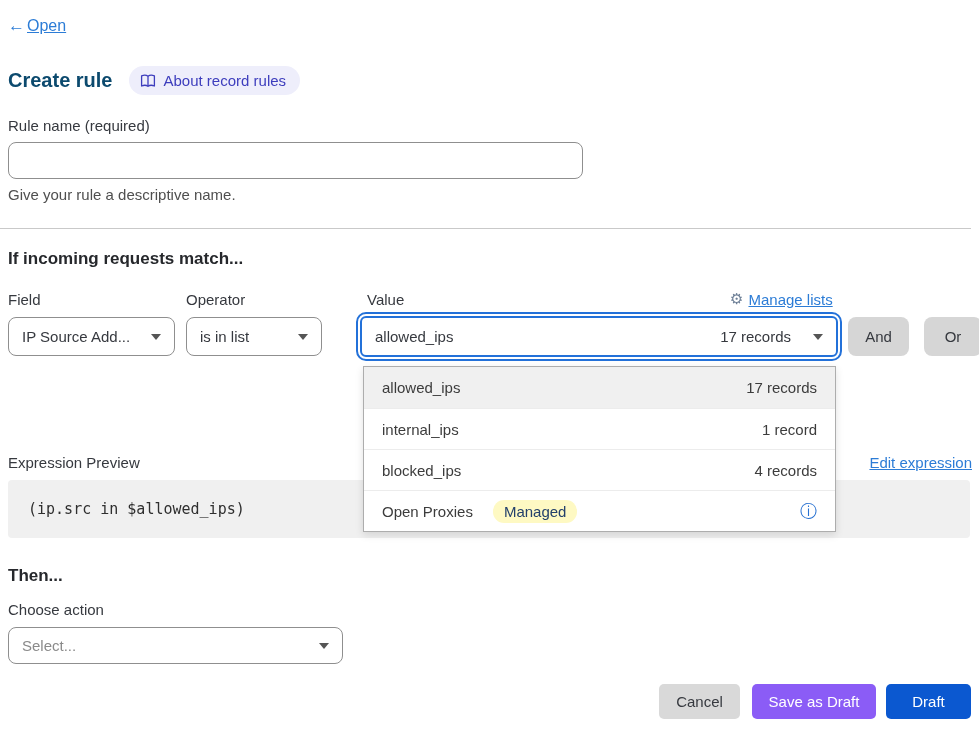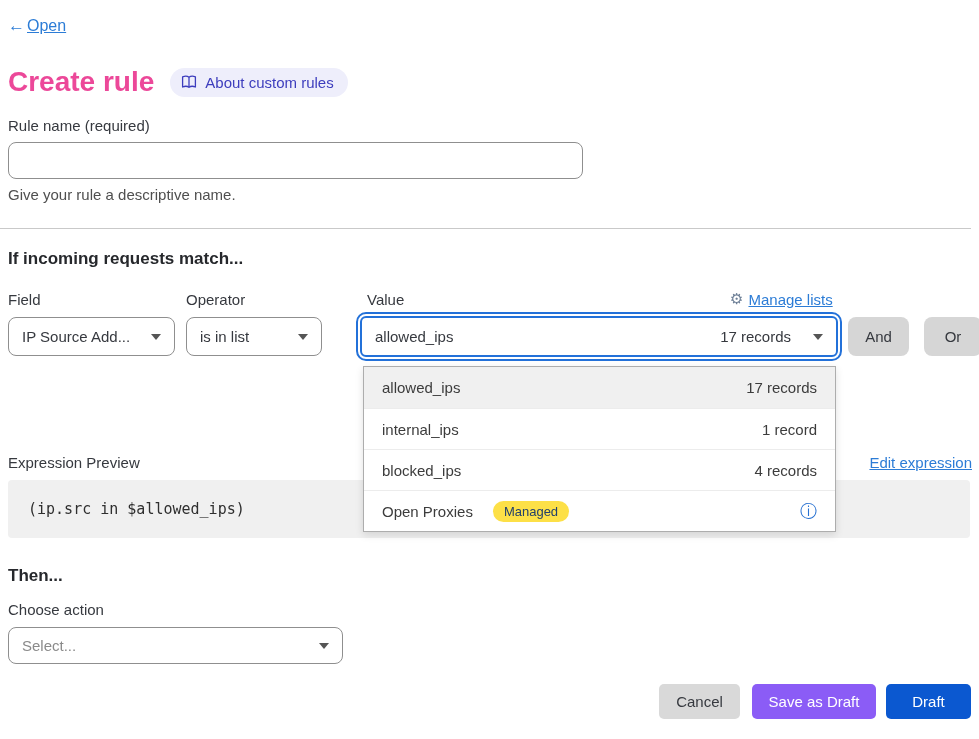--- a/index.html
+++ b/index.html
@@ -7,21 +7,21 @@
   body { font-family:"Liberation Sans","DejaVu Sans",sans-serif; color:#36393f; }
   .stage { position:relative; width:979px; height:739px; background:#fff; overflow:hidden; }
 
   
   .back-link { position:absolute; left:8px; top:16px; font-size:16px; color:#2c7cd6; text-decoration:none; display:flex; align-items:center; gap:2px; cursor:pointer; }
   .back-link .arrow { text-decoration:none; font-size:17px; }
   .back-link .back-text { text-decoration:underline; }
 
   
   .title-row { position:absolute; left:8px; top:66px; display:flex; align-items:center; gap:16px; }
-  .page-title { font-size:28px; font-weight:bold; color:#ec4899; }
+  .page-title { font-size:20px; font-weight:bold; color:#0c4a6e; }
   .about-badge { display:inline-flex; align-items:center; gap:8px; background:#eeeefb; color:#3d3dbd; font-size:15px; padding:6px 14px 6px 11px; border-radius:15px; cursor:pointer; }
   .about-badge svg { display:block; }
 
   
   .form-label { position:absolute; font-size:15px; color:#36393f; }
   .rule-name-input { position:absolute; left:8px; top:142px; width:575px; height:37px; border:1px solid #8f8f8f; border-radius:8px; font-size:15px; padding:0 12px; outline:none; background:#fff; }
   .helper-text { position:absolute; left:8px; top:186px; font-size:15px; color:#4f4f4f; }
 
   .divider { position:absolute; left:0; top:228px; width:971px; height:1px; background:#c9c9c9; }
 
@@ -47,21 +47,21 @@
   .manage-lists { position:absolute; top:290px; left:730px; width:106px; display:flex; align-items:center; gap:5px; font-size:15px; color:#2c7cd6; cursor:pointer; }
   .manage-lists .gear { color:#6d7f96; font-size:15px; text-decoration:none; }
   .manage-lists .ml-text { text-decoration:underline; }
 
   
   .dropdown-panel { position:absolute; left:363px; top:366px; width:473px; background:#fff; border:1px solid #adadad; box-shadow:0 3px 8px rgba(0,0,0,.12); z-index:5; }
   .dd-row { height:41px; display:flex; align-items:center; justify-content:space-between; padding:0 18px; font-size:15px; color:#3c3c3c; cursor:pointer; }
   .dd-row + .dd-row { border-top:1px solid #ececec; }
   .dd-row.selected { background:#f0f0f0; }
   .dd-left { display:flex; align-items:center; gap:20px; }
-  .managed-badge { background:#fde047; color:#23406b; font-size:13px; padding:3px 11px; border-radius:11px; }
+  .managed-badge { background:#fef9c3; color:#23406b; font-size:15px; padding:3px 11px; border-radius:11px; }
   .info-icon { color:#2871d1; font-size:17px; line-height:1; cursor:pointer; }
 
   
   .expr-label { position:absolute; left:8px; top:454px; font-size:15px; color:#36393f; }
   .edit-expression { position:absolute; top:454px; right:7px; font-size:15px; color:#2c7cd6; text-decoration:underline; cursor:pointer; }
   .code-block { position:absolute; left:8px; top:480px; width:962px; height:58px; background:#f0f0f0; border-radius:4px; display:flex; align-items:center; padding:0 20px; }
   .code-text { font-family:"DejaVu Sans Mono","Liberation Mono",monospace; font-size:15px; color:#2f2f2f; }
 
   
   .then-heading { left:8px; top:566px; }
@@ -87,21 +87,21 @@
 
   <div class="title-row">
     <h1 class="page-title">Create rule</h1>
     <span class="about-badge">
       <span>
         <svg width="16" height="14" viewBox="0 0 16 14" fill="none" stroke="#3d3dbd" stroke-width="1.3" stroke-linejoin="round">
           <path d="M8 2.2 C6.5 1 3.4 1 1.6 1.8 V12 C3.4 11.2 6.5 11.2 8 12.3 C9.5 11.2 12.6 11.2 14.4 12 V1.8 C12.6 1 9.5 1 8 2.2 Z"></path>
           <path d="M8 2.2 V12.3"></path>
         </svg>
       </span>
-      <span>About custom rules</span>
+      <span>About record rules</span>
     </span>
   </div>
 
   <label class="form-label" style="left:8px; top:117px;">Rule name (required)</label>
   <input class="rule-name-input" type="text" value="" style="">
   <div class="helper-text">Give your rule a descriptive name.</div>
 
   <div class="divider"></div>
 
   <h2 class="section-heading" style="left:8px; top:249px;">If incoming requests match...</h2>

